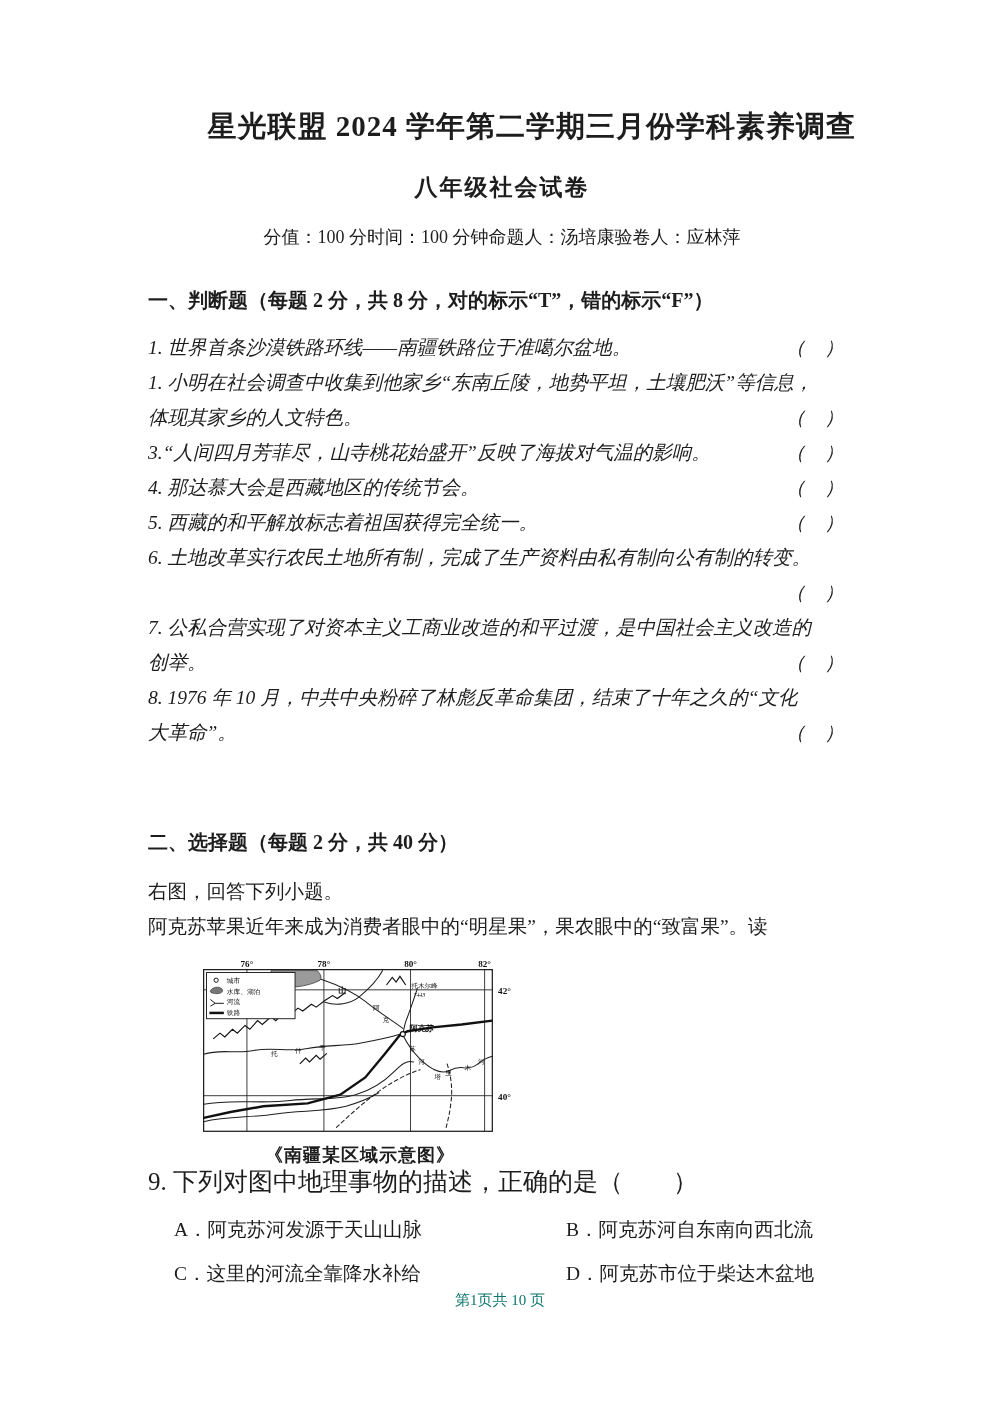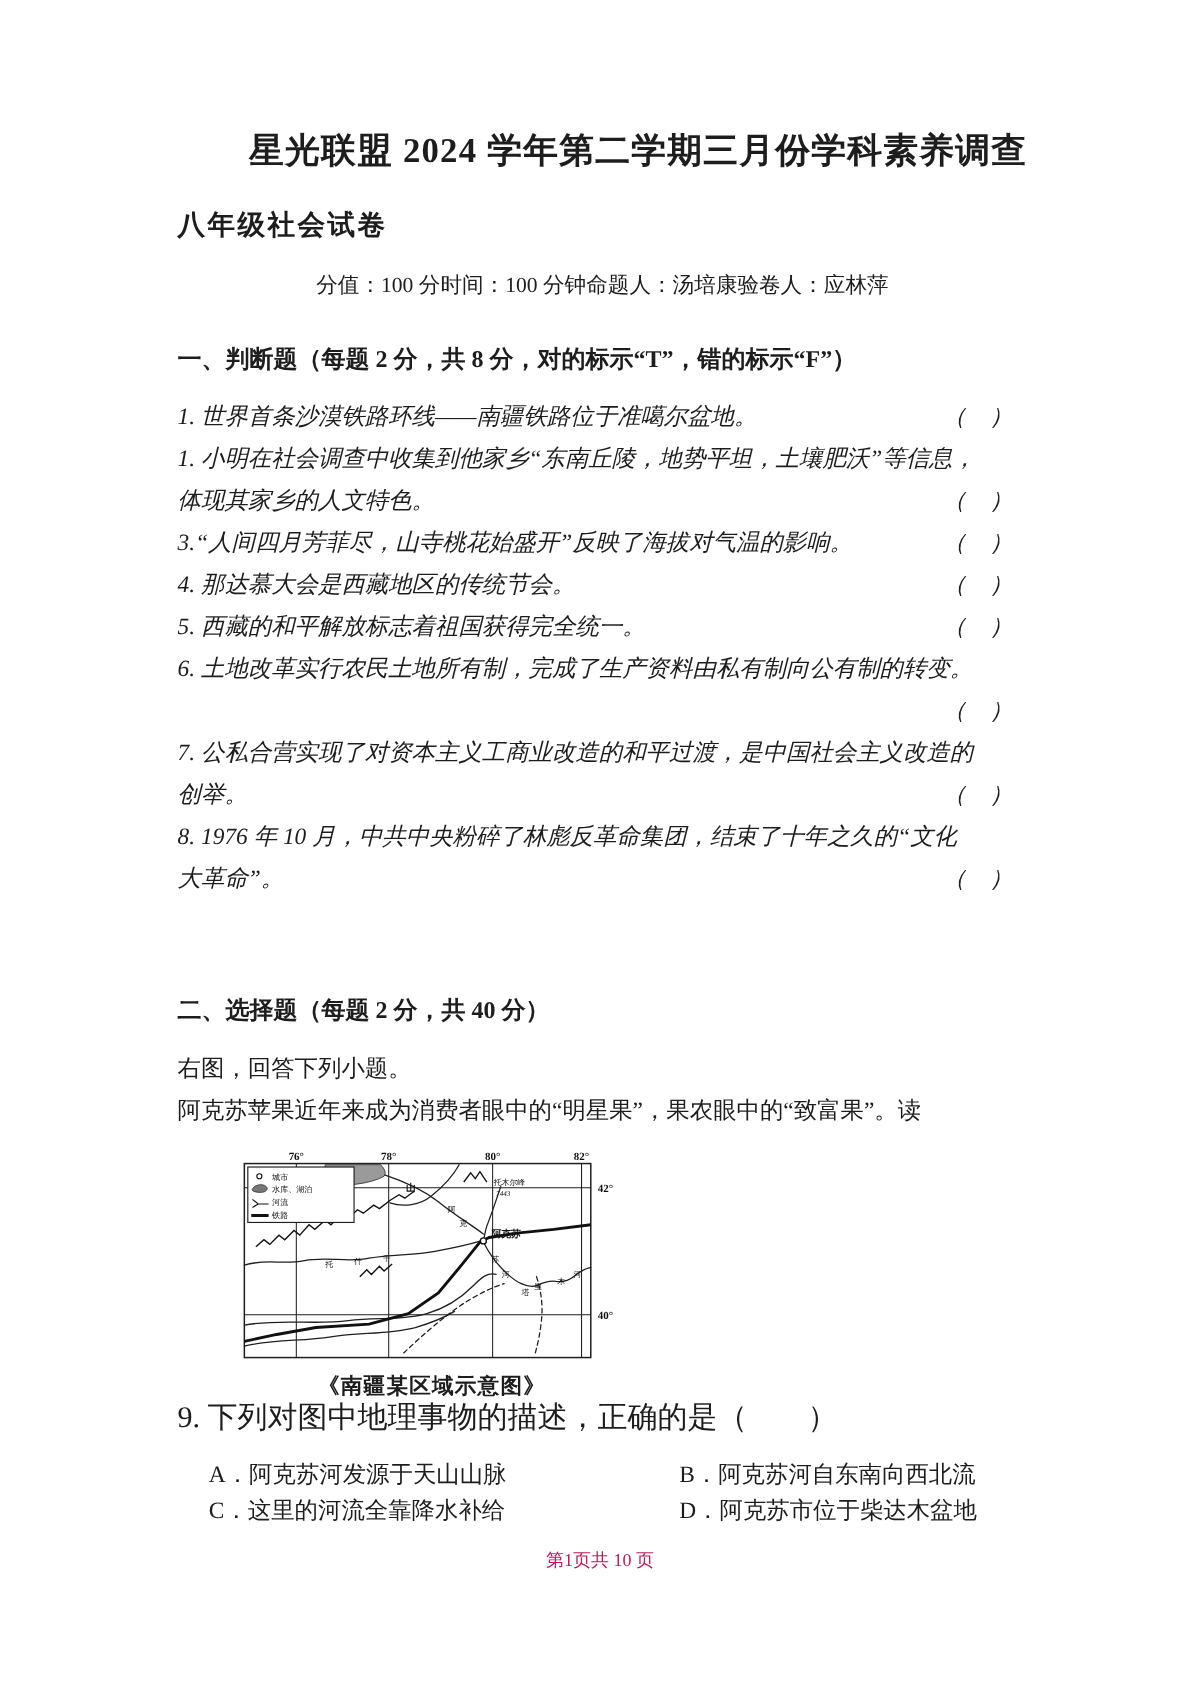--- a/index.html
+++ b/index.html
@@ -6,37 +6,37 @@
   body{
     width:1000px;height:1414px;
     background:#ffffff;
     color:#1d1d1d;
     font-family:"Liberation Serif","DejaVu Serif",serif;
     overflow:hidden;
   }
   .page{width:1000px;height:1414px;position:relative;box-sizing:border-box;padding-top:106px;}
   .content{width:708px;margin:0 auto 0 148px;}
   .doc-title{font-size:29px;font-weight:bold;text-align:right;letter-spacing:1px;line-height:40px;}
-  .doc-subtitle{font-size:23px;font-weight:bold;margin-top:26px;line-height:32px;letter-spacing:2px;}
+  .doc-subtitle{font-size:23px;font-weight:bold;text-align:center;margin-top:26px;line-height:32px;letter-spacing:2px;}
   .doc-meta{font-size:18px;text-align:center;margin-top:20px;display:flex;justify-content:center;line-height:26px;font-family:Liberation Serif, serif;}
   .sec-heading{font-size:20px;font-weight:bold;margin-top:36px;line-height:28px;}
   .q-list{margin-top:16px;}
   .q-line{font-size:19.5px;line-height:35px;display:flex;font-style:italic;}
   .q-line .q-text{flex:1 1 auto;}
   .bracket{margin-left:auto;padding-right:12px;white-space:nowrap;}
   .sec2-heading{margin-top:78px;}
   .para{margin-top:18px;}
   .para-line{font-size:19.5px;line-height:35px;}
   .map-block{margin-top:14px;margin-left:46px;width:332px;}
   .map-svg{display:block;}
   .map-caption{font-size:18px;font-weight:bold;text-align:center;margin-top:2px;letter-spacing:1px;}
   .q9-stem{font-size:25px;line-height:30px;}
-  .options-grid{display:grid;grid-template-columns:392px 1fr;row-gap:1px;margin-top:18px;padding-left:26px;}
+  .options-grid{display:grid;grid-template-columns:392px 1fr;row-gap:15px;margin-top:18px;padding-left:26px;}
   .option{font-size:19.5px;line-height:29px;white-space:nowrap;}
-  .footer{position:absolute;left:0;bottom:104px;width:100%;text-align:center;font-size:15px;color:#be185d;}
+  .footer{position:absolute;left:0;bottom:104px;width:100%;text-align:center;font-size:15px;color:#0f766e;}
   
   .map-svg .frame{fill:none;stroke:#1f1f1f;stroke-width:1.3;}
   .map-svg .grid{stroke:#1f1f1f;stroke-width:0.9;fill:none;}
   .map-svg .river{stroke:#1f1f1f;stroke-width:1.1;fill:none;stroke-linecap:round;}
   .map-svg .river-dashed{stroke:#1f1f1f;stroke-width:1.1;fill:none;stroke-dasharray:4 3;stroke-linecap:round;}
   .map-svg .railway{stroke:#111;stroke-width:2.5;fill:none;}
   .map-svg .ridge{stroke:#111;stroke-width:1.2;fill:none;stroke-linejoin:miter;}
   .map-svg .lake{fill:#9a9a9a;stroke:#3a3a3a;stroke-width:0.8;}
   .map-svg .legend-box{fill:#ffffff;stroke:#1f1f1f;stroke-width:1;}
   .map-svg text{fill:#111;font-family:"Liberation Serif","DejaVu Serif",serif;}

